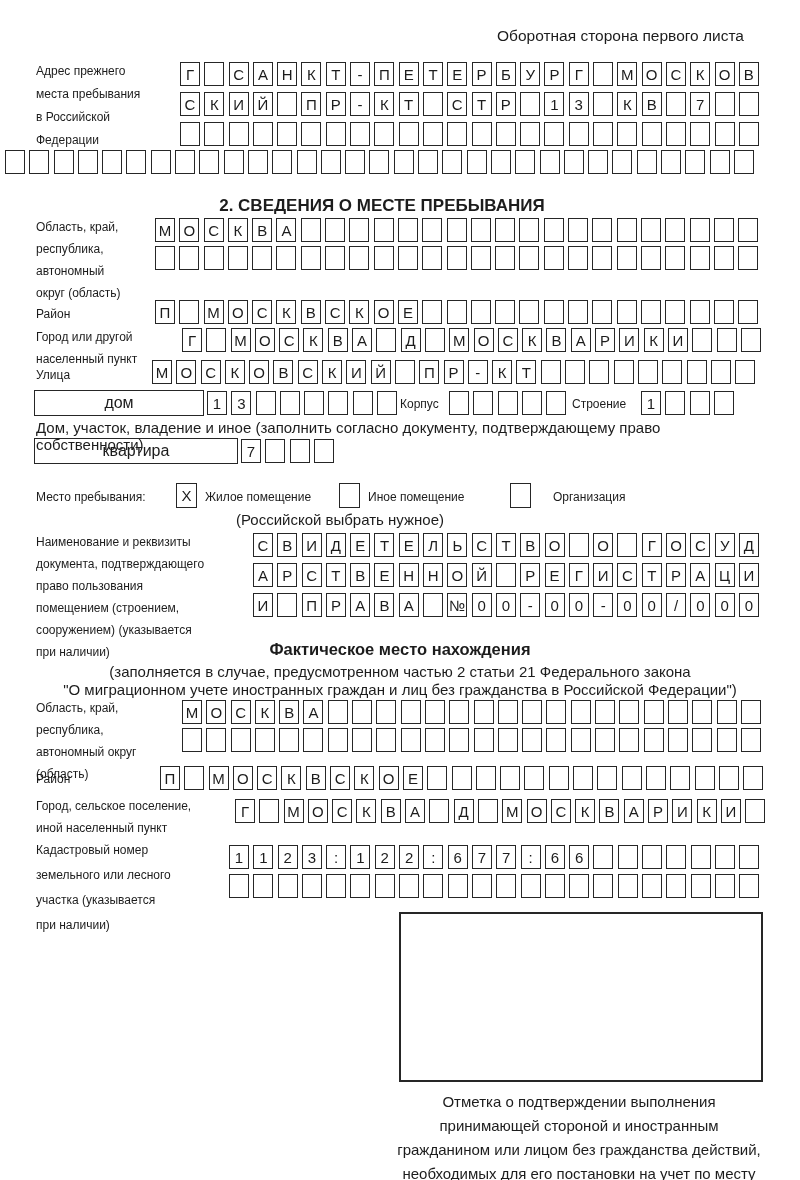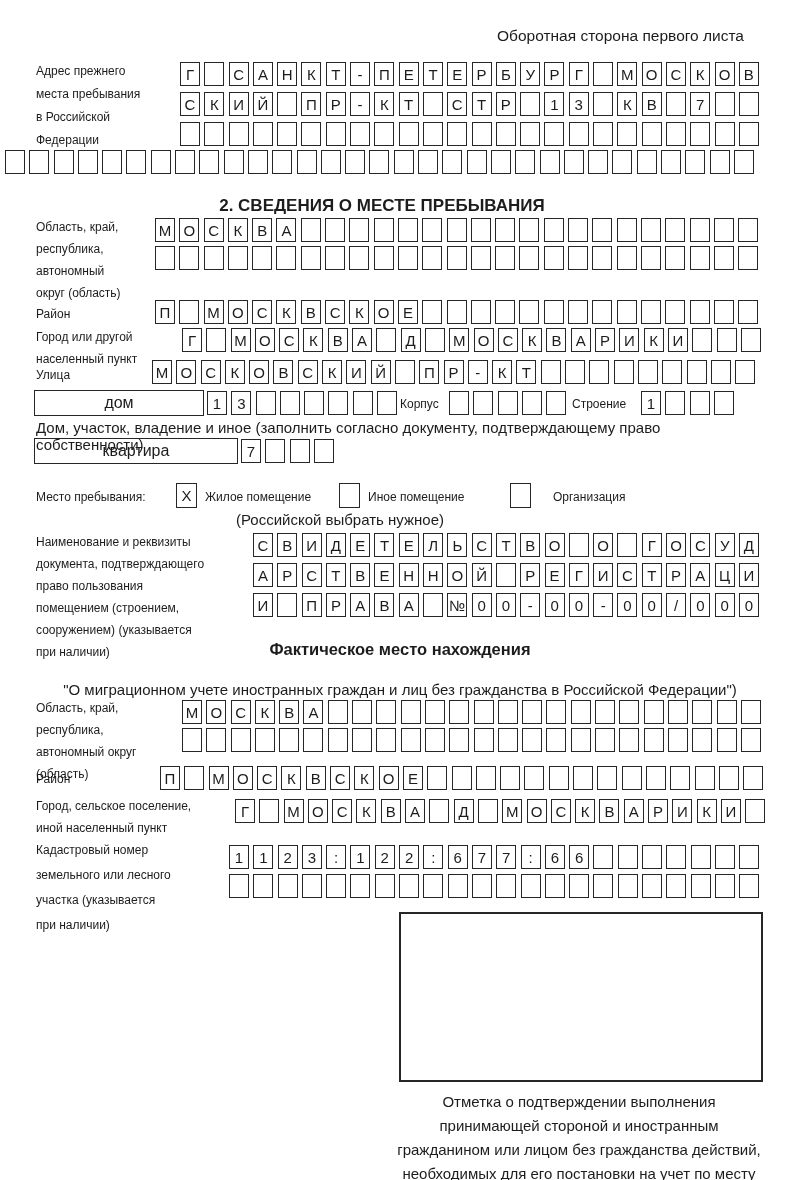--- a/index.html
+++ b/index.html
@@ -419,20 +419,21 @@
       <span class="cell">-</span>
       <span class="cell">0</span>
       <span class="cell">0</span>
       <span class="cell">/</span>
       <span class="cell">0</span>
       <span class="cell">0</span>
       <span class="cell">0</span>
     </div>
 
   <div class="abs center" style="left:0; top:640px; width:800px; font-weight:bold; font-size:16.5px">Фактическое место нахождения</div>
+  <div class="abs caption center" style="left:0; top:663px; width:800px">(заполняется в случае, предусмотренном частью 2 статьи 21 Федерального закона</div>
   <div class="abs caption center" style="left:0; top:681px; width:800px">"О миграционном учете иностранных граждан и лиц без гражданства в Российской Федерации")</div>
 
   <div class="abs lbl lh22" style="left:36px; top:697px; width:160px">Область, край,
 республика,
 автономный округ
 (область)</div>
   <div class="abs cells" style="left:182px; top:700px">
       <span class="cell">М</span>
       <span class="cell">О</span>
       <span class="cell">С</span>

